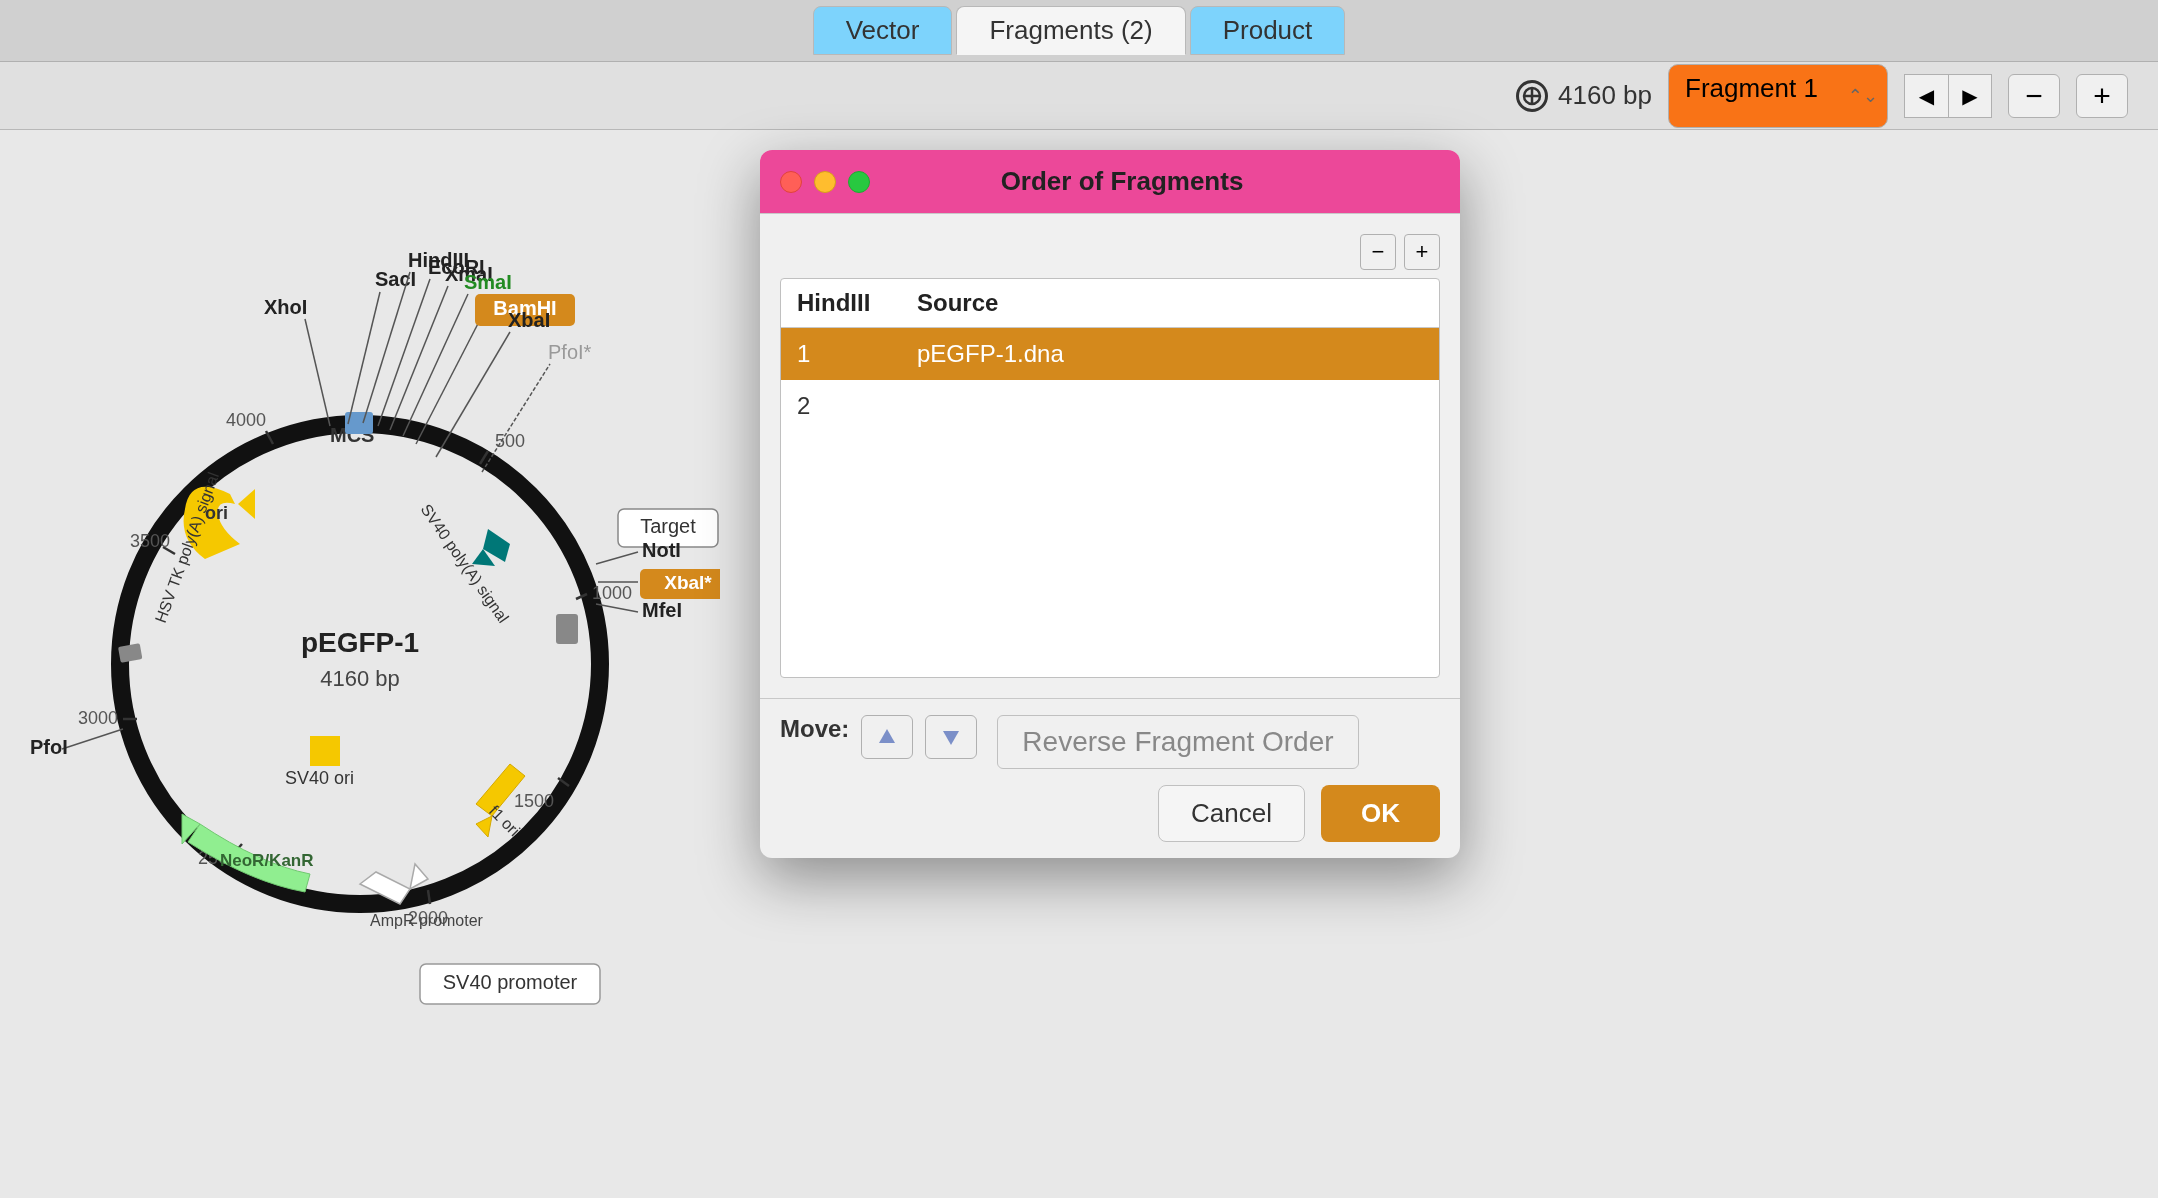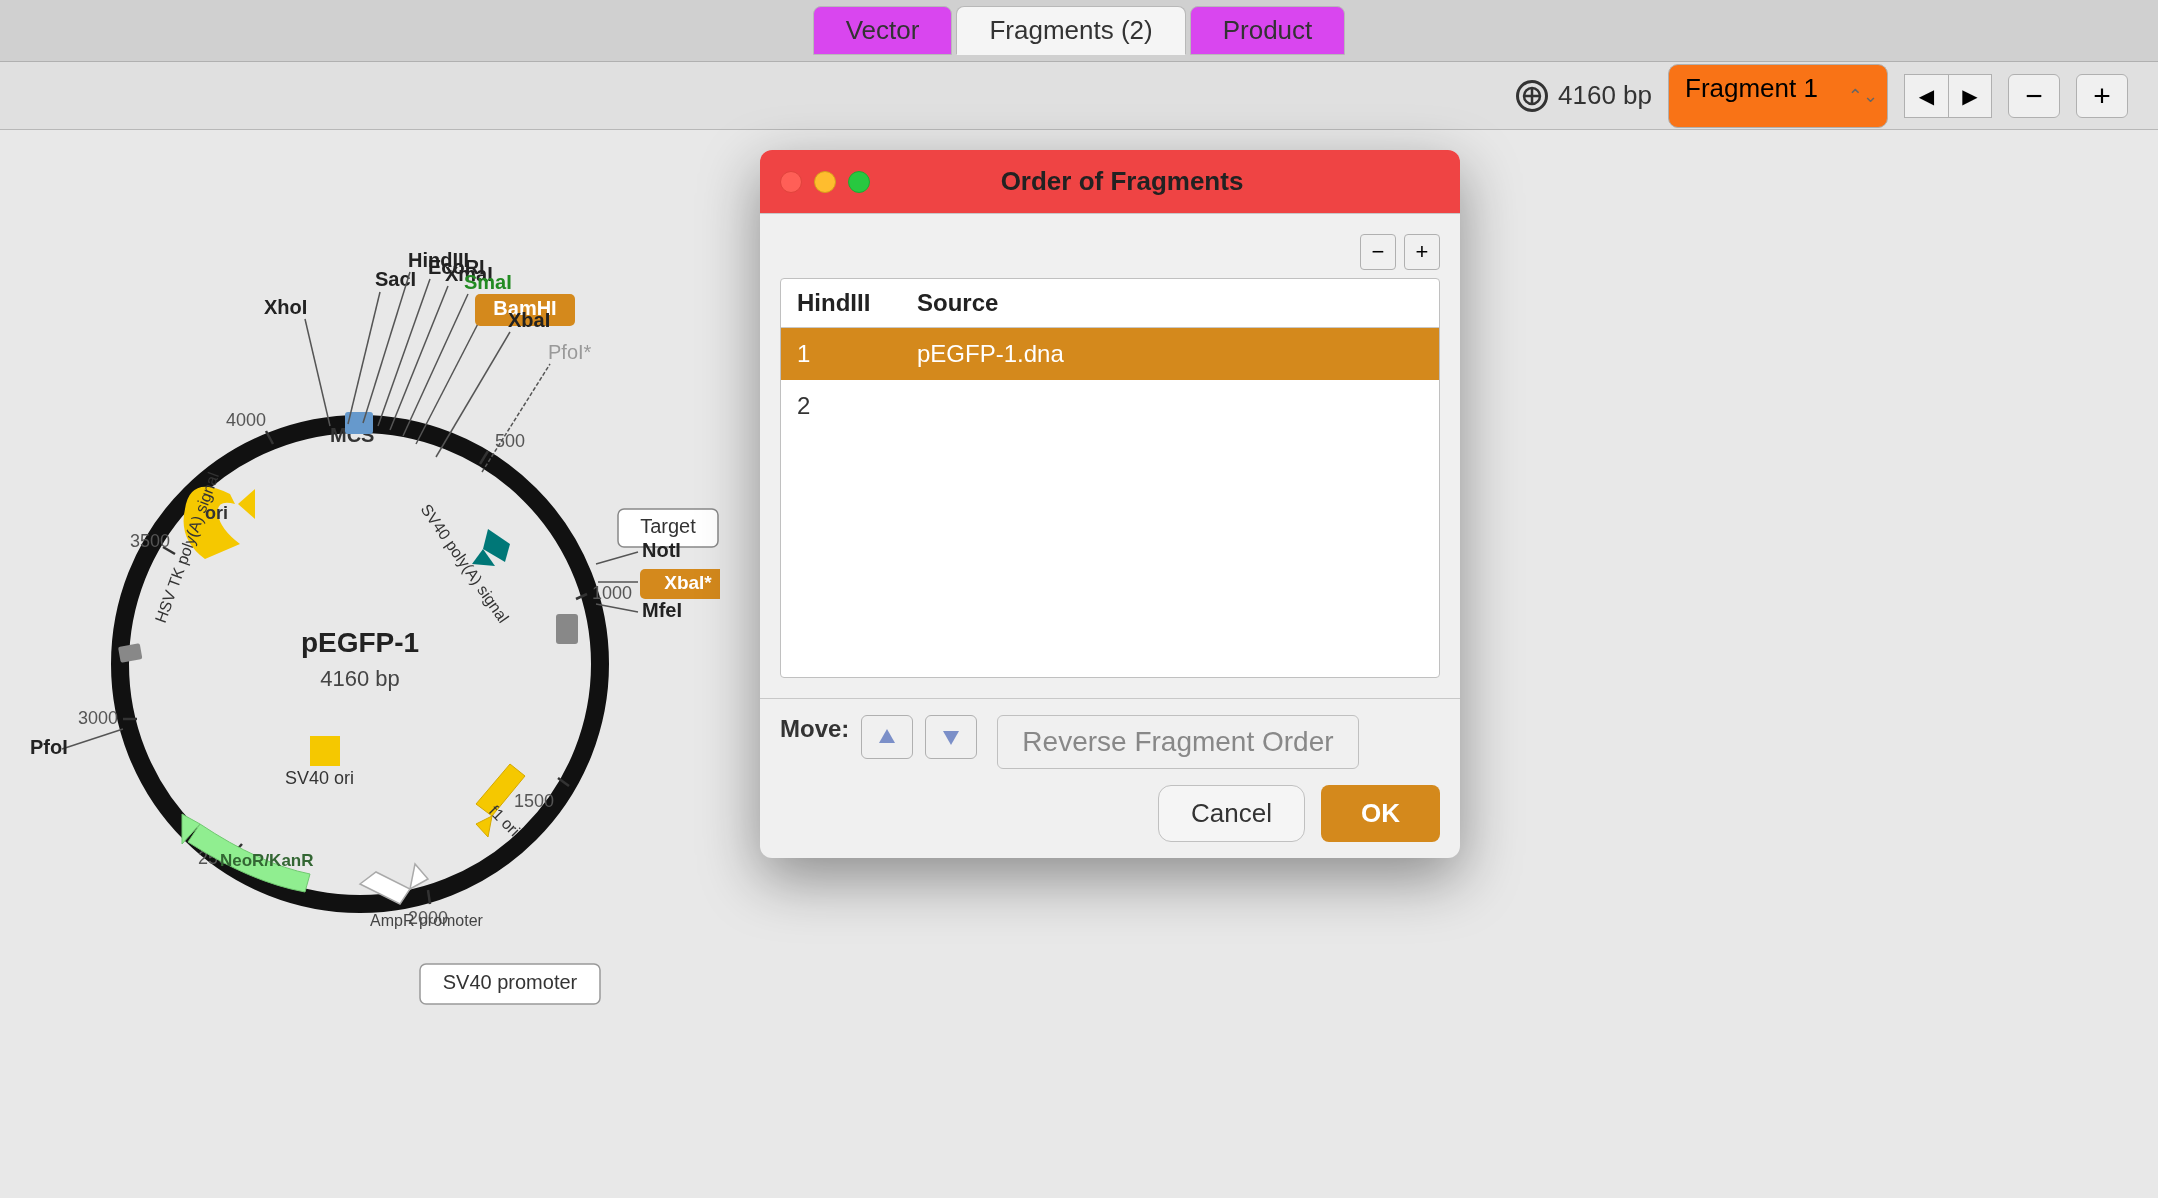--- a/index.html
+++ b/index.html
@@ -23,21 +23,21 @@
       display: flex;
       align-items: center;
       justify-content: center;
       gap: 0;
       border-bottom: 1px solid #b0b0b0;
     }
     .tab {
       padding: 8px 32px;
       font-size: 26px;
       cursor: pointer;
-      background: #d946ef;
+      background: #7dd3fc;
       border: 1px solid #b8b8b8;
       border-radius: 8px 8px 0 0;
       color: #333;
       margin: 0 2px;
     }
     .tab.active {
       background: #f5f5f5;
       border-bottom: 1px solid #f5f5f5;
       font-weight: 500;
     }
@@ -122,21 +122,21 @@
     }
     .dialog {
       background: #f0f0f0;
       border-radius: 12px;
       box-shadow: 0 20px 60px rgba(0,0,0,0.4);
       width: 700px;
       padding: 0;
       overflow: hidden;
     }
     .dialog-titlebar {
-      background: #ef4444;
+      background: #ec4899;
       padding: 16px 20px;
       display: flex;
       align-items: center;
       gap: 12px;
       border-bottom: 1px solid #c8c8c8;
     }
     .traffic-light {
       width: 22px;
       height: 22px;
       border-radius: 50%;
@@ -248,21 +248,21 @@
     .dialog-buttons {
       display: flex;
       justify-content: flex-end;
       gap: 16px;
     }
     .btn-cancel {
       padding: 12px 32px;
       font-size: 26px;
       border: 1px solid #c0c0c0;
       background: #f5f5f5;
-      border-radius: 13px;
+      border-radius: 8px;
       cursor: pointer;
       color: #333;
     }
     .btn-ok {
       padding: 12px 40px;
       font-size: 26px;
       background: #d4891c;
       border: none;
       border-radius: 8px;
       cursor: pointer;

